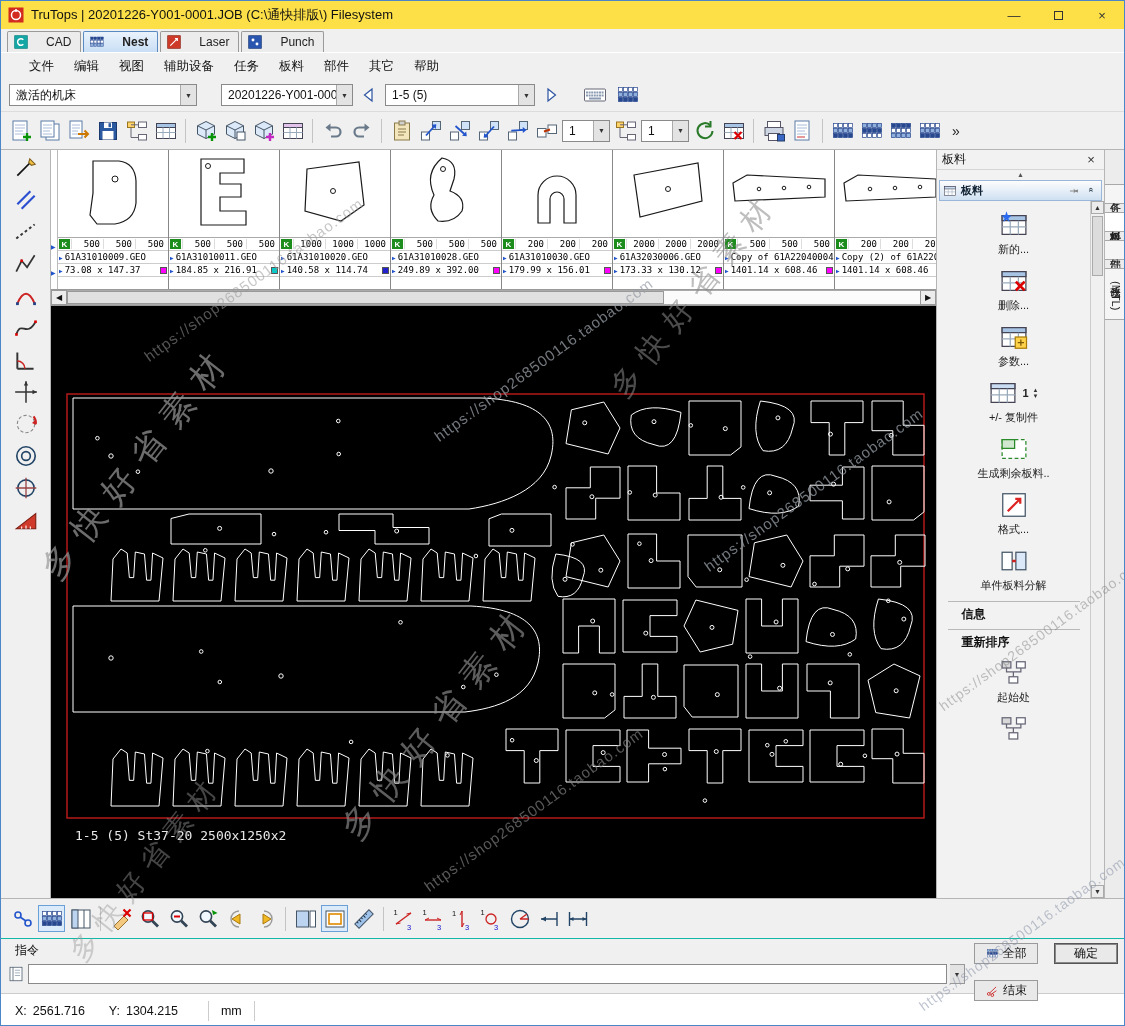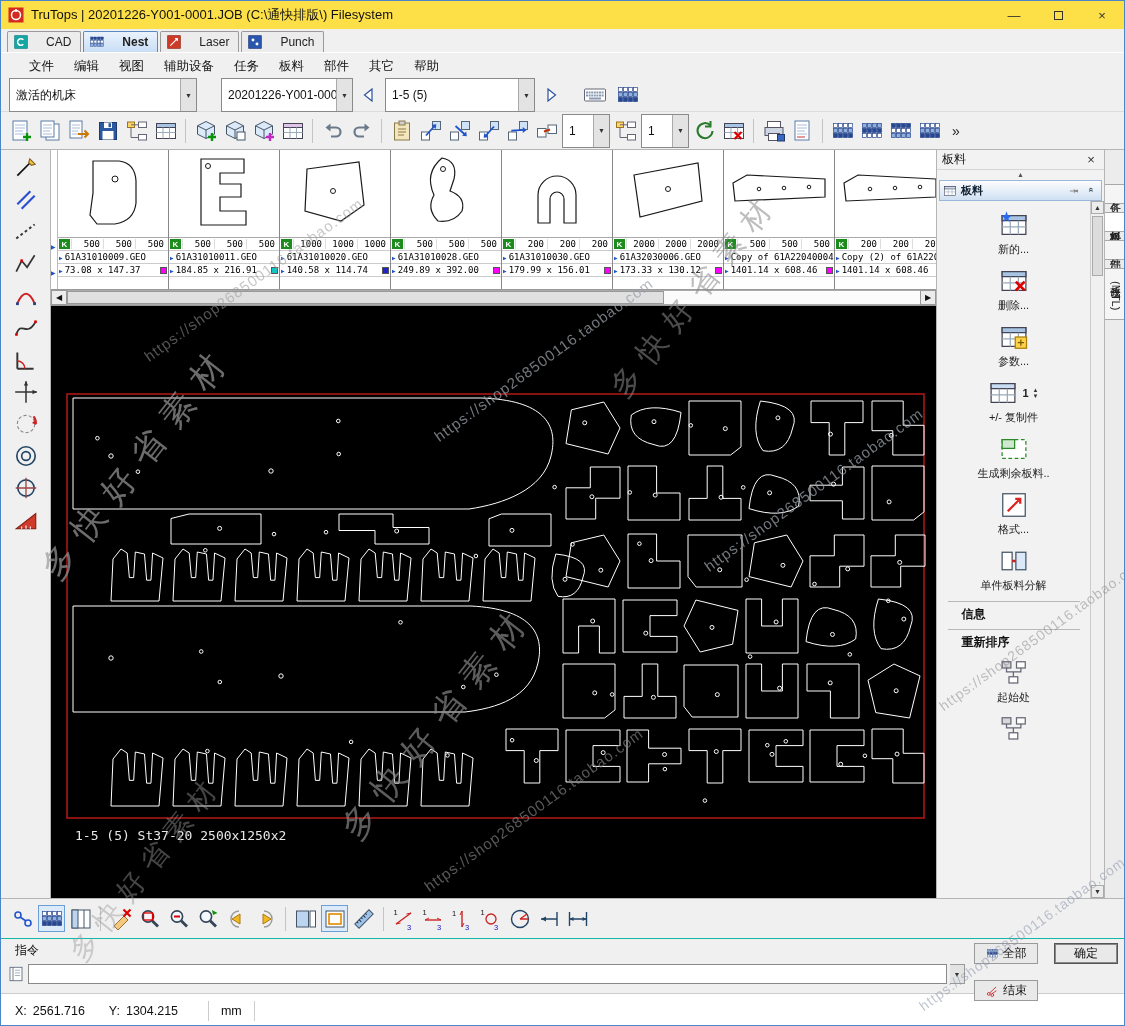--- a/index.html
+++ b/index.html
@@ -16,21 +16,21 @@
   .app-tabs{height:24px;background:#f0f0f0;display:flex;align-items:flex-end;padding-left:6px;gap:2px;border-bottom:1px solid #fff}
   .app-tab{display:flex;align-items:center;gap:17px;height:21px;padding:0 9px 0 5px;border:1px solid #9a9a9a;border-bottom:none;background:#ececec;font-size:12px;border-radius:2px 2px 0 0;color:#222}
   .app-tab.active{background:linear-gradient(#eaf3fc,#c8def5);border-color:#5a8ac2;font-weight:bold}
   .app-tab .ticon{display:flex;width:16px;height:16px}
   .app-tab .ticon svg{width:16px;height:16px}
   
   .menu-bar{height:26px;display:flex;align-items:center;padding-left:18px;font-size:12.5px;color:#111}
   .menu-item{padding:4px 10px}
   
   .toolbar1{height:32px;display:flex;align-items:center;padding-left:8px;gap:6px}
-  .dd{height:34px;background:#fff;border:1px solid #8a8a8a;display:flex;align-items:center;font-size:12px;color:#111}
+  .dd{height:22px;background:#fff;border:1px solid #8a8a8a;display:flex;align-items:center;font-size:12px;color:#111}
   .dd .val{flex:1;padding:0 6px;white-space:nowrap;overflow:hidden}
   .dd .dd-btn{width:16px;height:100%;background:#e3e3e3;border-left:1px solid #aaa;display:flex;align-items:center;justify-content:center;font-size:7px;color:#333}
   .navtri{display:flex;align-items:center;justify-content:center;width:20px;height:22px}
   
   .toolbar2{height:38px;display:flex;align-items:center;padding:0 6px;gap:2px;border-top:1px solid #dcdcdc}
   .tbtn{width:27px;height:27px;display:flex;align-items:center;justify-content:center;border:1px solid transparent;flex:none}
   .tbtn.pressed{border:1px solid #6a9fd8;background:#dcebf9}
   .tbtn svg{display:block}
   .sep{width:1px;height:24px;background:#c4c4c4;margin:0 4px;flex:none}
   

